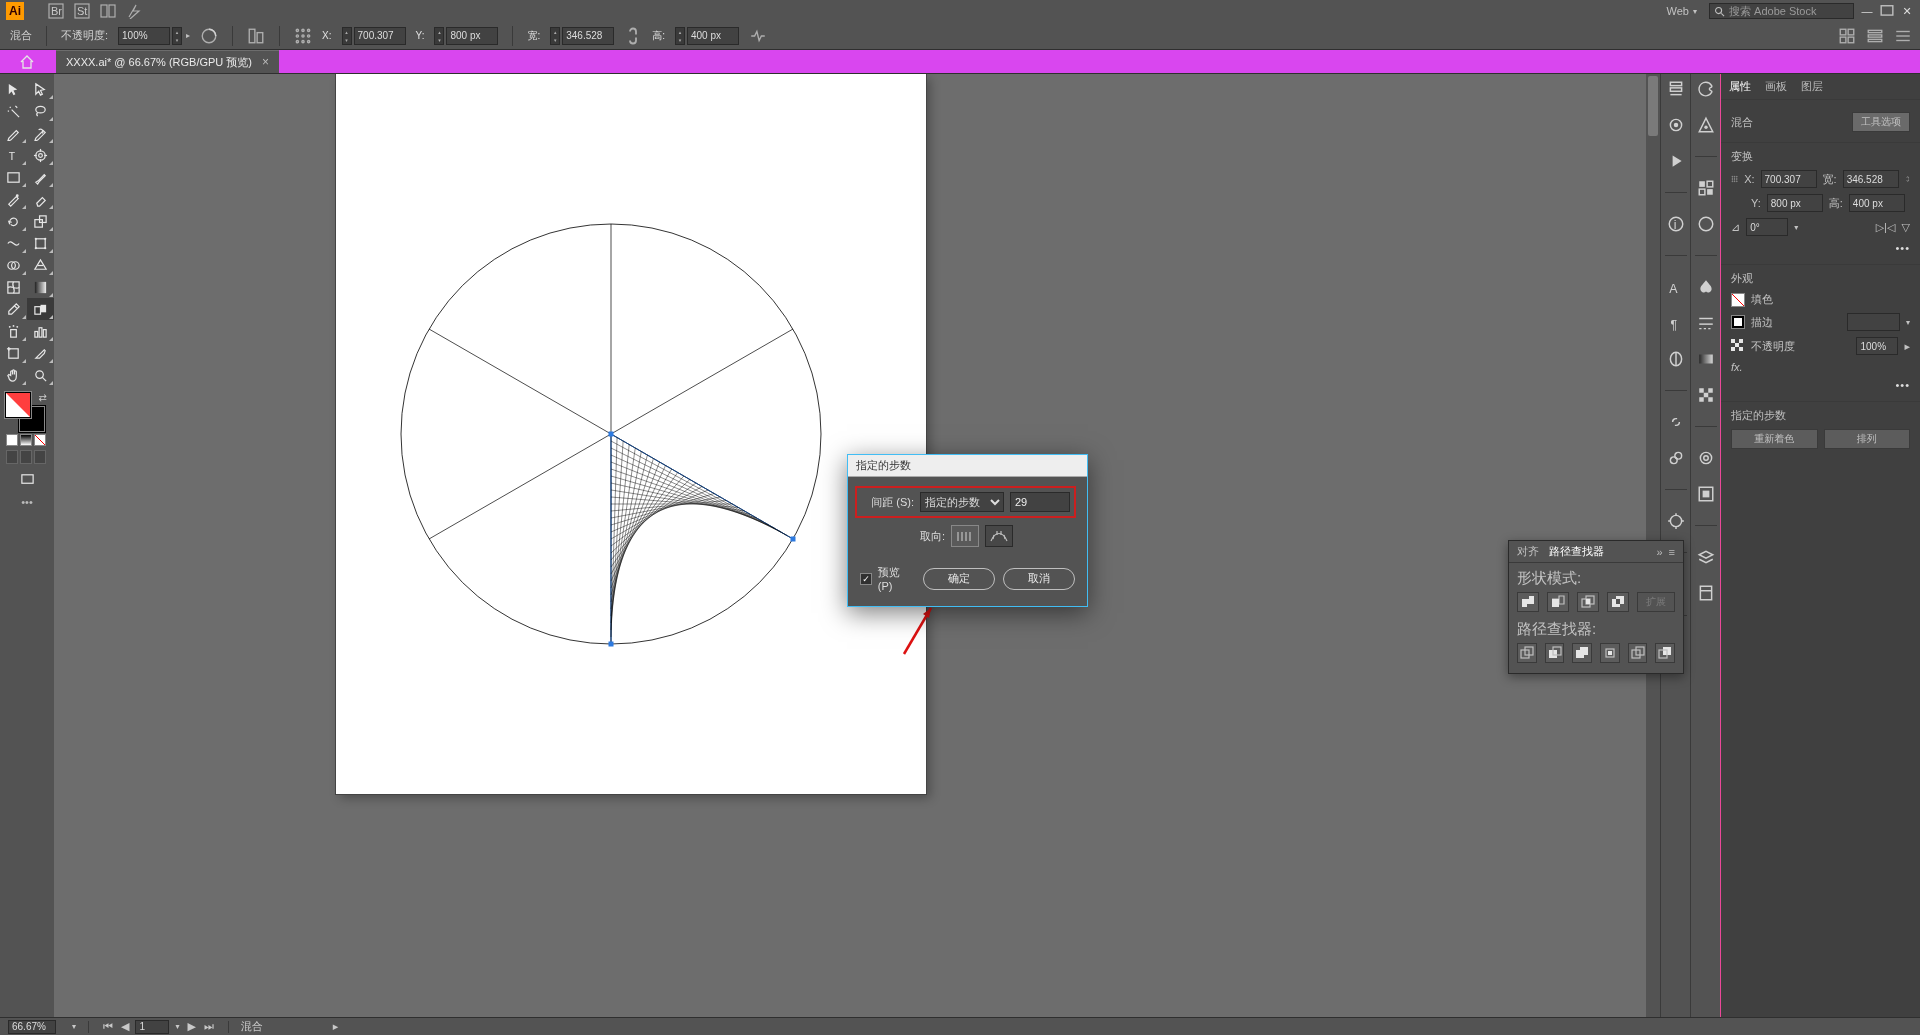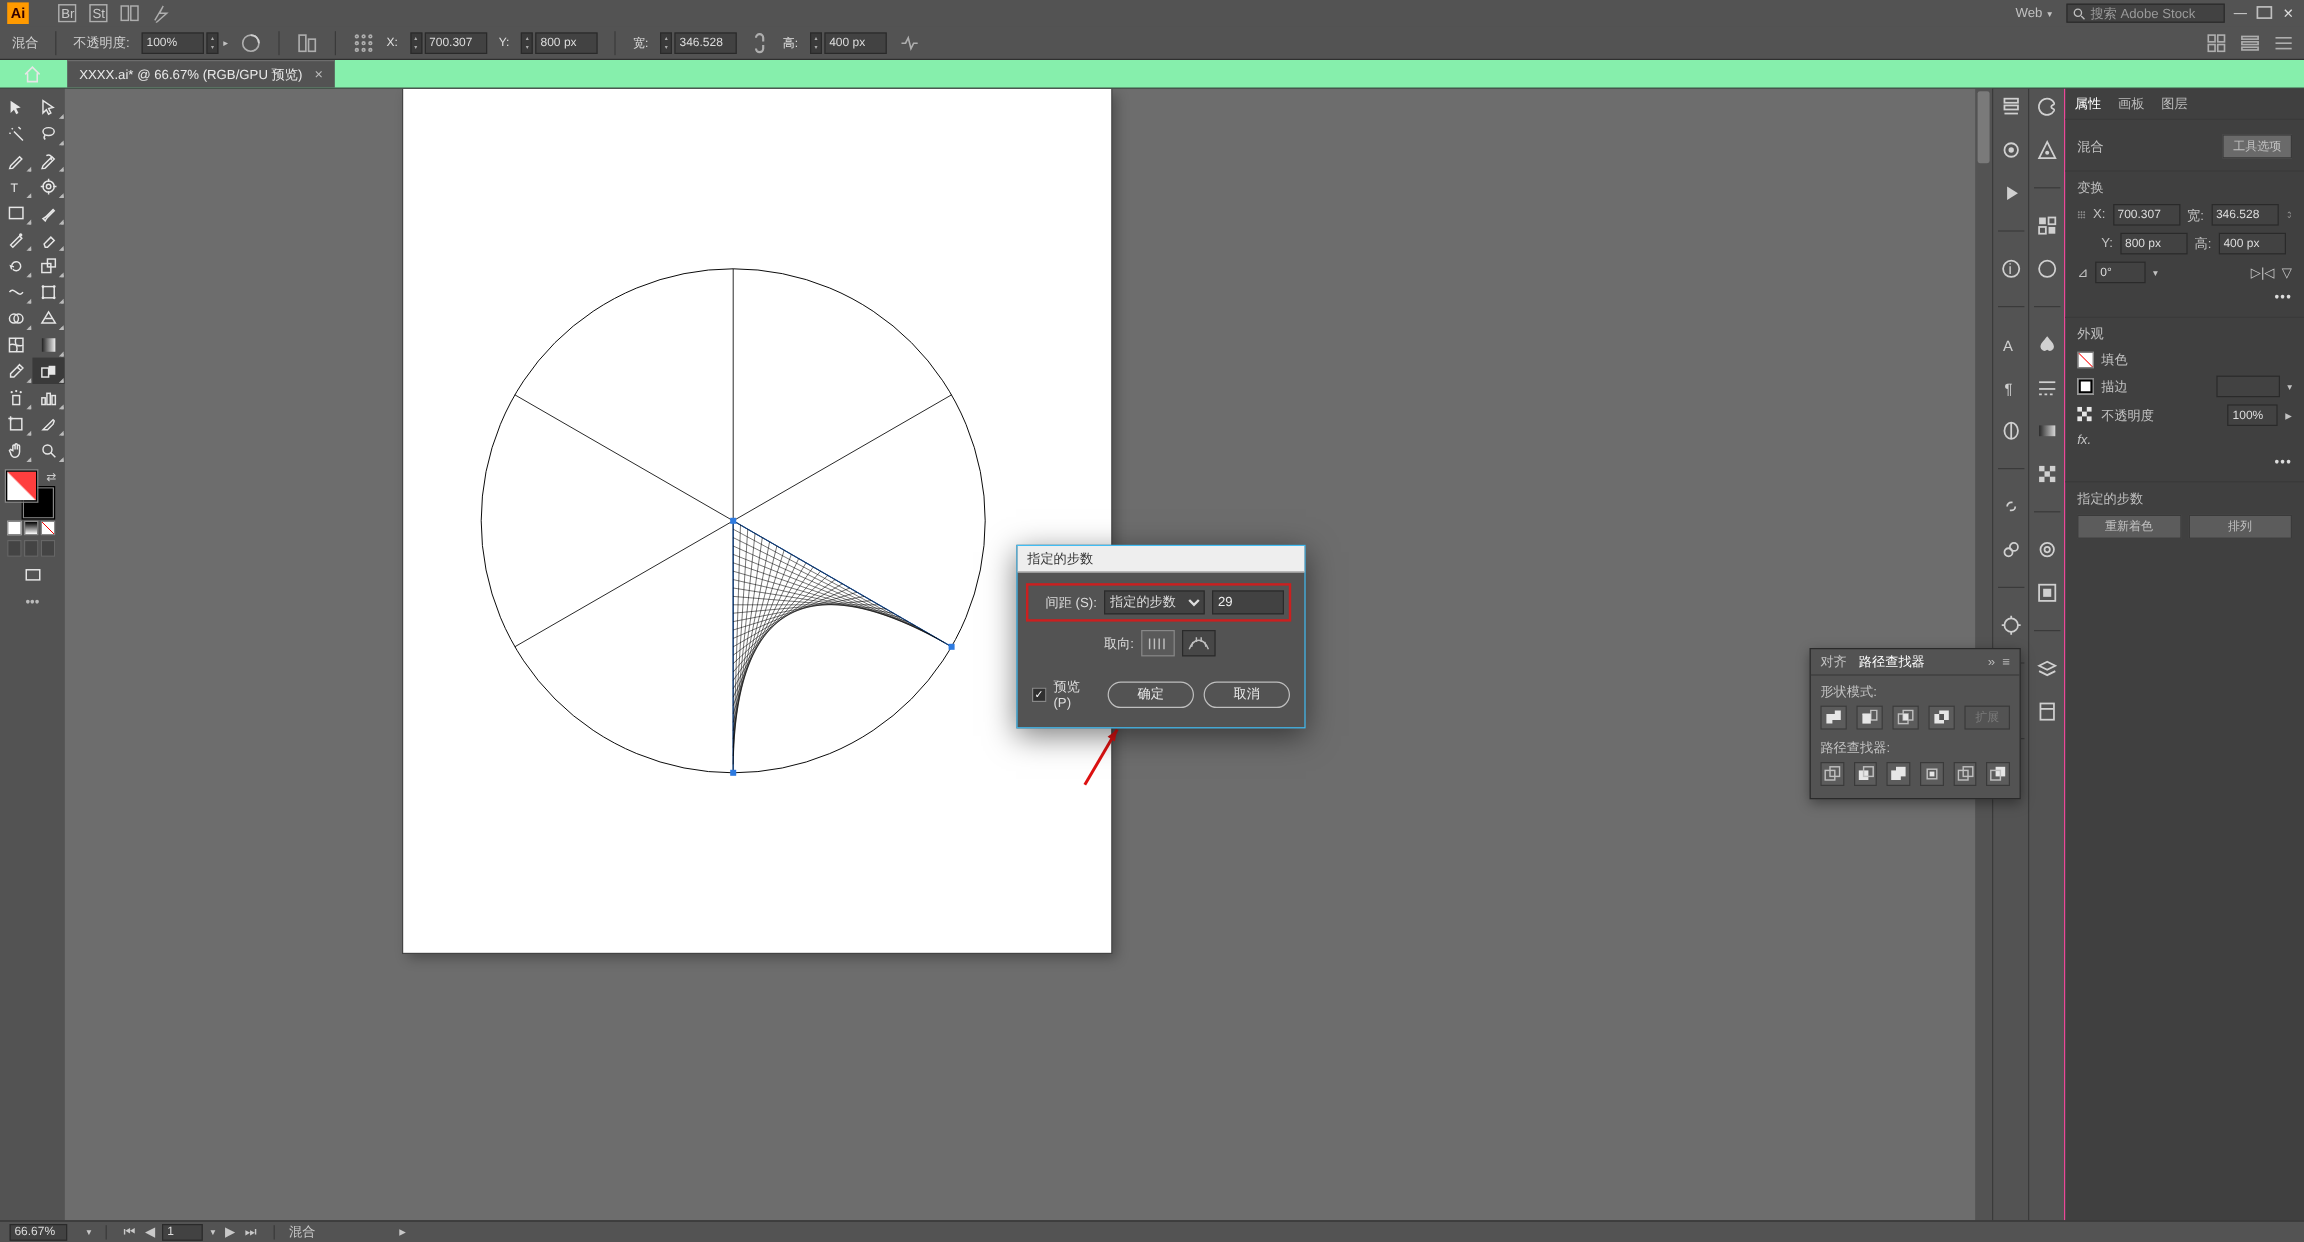--- a/index.html
+++ b/index.html
@@ -6,38 +6,38 @@
 body { width:1920px; height:1035px; background:#535353; overflow:hidden; color:#c2c2c2; position:relative; }
 
 
 .appbar { height:22px; background:#535353; display:flex; align-items:center; padding:0 6px; position:relative; }
 .appbar .logo { width:18px; height:18px; background:#ff9a00; color:#330000; display:flex; align-items:center; justify-content:center; font-weight:bold; font-size:12px; margin-right:10px; }
 .appbar .menu { display:flex; gap:2px; }
 .appbar .menu span { padding:2px 6px; cursor:default; }
 .appbar .menu-icons { display:flex; gap:10px; margin-left:14px; align-items:center; }
 .appbar .menu-icons .ic { width:16px; height:16px; display:flex; align-items:center; justify-content:center; opacity:.85; }
 .appbar .right { position:absolute; right:6px; display:flex; align-items:center; gap:6px; }
-.appbar .search { width:132px; height:16px; background:#424242; border:1px solid #2a2a2a; display:flex; align-items:center; padding:0 4px; color:#9a9a9a; font-size:10px; gap:4px; }
+.appbar .search { width:145px; height:16px; background:#424242; border:1px solid #2a2a2a; display:flex; align-items:center; padding:0 4px; color:#9a9a9a; font-size:10px; gap:4px; }
 .winbtn { width:14px; height:14px; display:flex; align-items:center; justify-content:center; color:#ddd; }
 .webdrop { display:flex; align-items:center; gap:4px; padding:2px 6px; }
 
 
 .ctrlbar { height:28px; background:#535353; border-bottom:1px solid #2f2f2f; display:flex; align-items:center; padding:0 10px; gap:10px; position:relative; }
 .ctrlbar .lbl { color:#d0d0d0; }
 .ctrlbar .grp { display:flex; align-items:center; gap:2px; }
 .ctrlbar input.num { width:52px; height:18px; background:#424242; border:1px solid #2a2a2a; color:#ddd; padding:0 3px; font-size:10px; }
 .ctrlbar .ic { width:18px; height:18px; display:flex; align-items:center; justify-content:center; opacity:.85; }
 .ctrlbar .xylabel { color:#e0e0e0; font-size:10px; }
 .ctrlbar .spin { width:10px; height:18px; background:#3a3a3a; border:1px solid #2a2a2a; display:flex; flex-direction:column; }
 .ctrlbar .spin div { flex:1; display:flex; align-items:center; justify-content:center; font-size:5px; color:#aaa; }
 .ctrlbar .sep { width:1px; height:20px; background:#3a3a3a; margin:0 4px; }
 .ctrlbar .rightcluster { position:absolute; right:8px; display:flex; gap:10px; }
 
 
-.tabrow { height:24px; background:#86efac; display:flex; align-items:stretch; padding-left:56px; border-bottom:1px solid #2f2f2f; }
+.tabrow { height:24px; background:#d946ef; display:flex; align-items:stretch; padding-left:56px; border-bottom:1px solid #2f2f2f; }
 .tabrow .homebtn { position:absolute; left:12px; width:30px; height:24px; display:flex; align-items:center; justify-content:center; }
 .tabrow .tab { background:#535353; color:#eaeaea; display:flex; align-items:center; padding:0 10px; gap:10px; font-size:11px; border-top:1px solid #6d6d6d; }
 .tabrow .tab .close { font-size:12px; color:#bbb; }
 
 
 .mainarea { position:absolute; top:74px; bottom:18px; left:0; right:0; display:flex; }
 
 
 .tools { width:54px; background:#535353; padding-top:4px; }
 .tools .dual { display:grid; grid-template-columns:1fr 1fr; }
@@ -79,21 +79,21 @@
 .propspanel .toolopt { background:#6a6a6a; border:1px solid #3a3a3a; padding:2px 8px; font-size:10px; margin-left:auto; }
 .propspanel .ellips { margin-left:auto; letter-spacing:1px; color:#ddd; }
 .propspanel .swsmall { width:14px; height:14px; border:1px solid #888; }
 
 
 .pf { position:absolute; right:236px; top:540px; width:176px; background:#535353; border:1px solid #2a2a2a; box-shadow:0 3px 10px rgba(0,0,0,.4); }
 .pf .tabs { height:22px; border-bottom:1px solid #3a3a3a; display:flex; align-items:center; padding:0 8px; gap:10px; font-size:10px; }
 .pf .tabs .active { color:#fff; }
 .pf .tabs .rt { margin-left:auto; display:flex; gap:6px; color:#bbb; }
 .pf .body { padding:6px 8px 10px; }
-.pf .lbl { font-size:11px; color:#c2c2c2; }
+.pf .lbl { font-size:15px; color:#c2c2c2; }
 .pf .iconrow { display:flex; gap:8px; margin-top:4px; }
 .pf .iconrow .ib { width:22px; height:20px; background:#5c5c5c; border:1px solid #3a3a3a; display:flex; align-items:center; justify-content:center; }
 .pf .iconrow .ib svg { width:14px; height:14px; }
 .pf .expand { width:38px; height:20px; border:1px solid #3a3a3a; display:flex; align-items:center; justify-content:center; font-size:10px; color:#7a7a7a; }
 
 
 .dialog { position:absolute; left:793px; top:380px; width:241px; background:#535353; border:1px solid #41bdf4; box-shadow:0 6px 24px rgba(0,0,0,.5); }
 .dialog .titlebar { height:22px; background:#eeeeee; color:#333; display:flex; align-items:center; padding:0 8px; font-size:11px; border-bottom:1px solid #aaa; }
 .dialog .body { padding:14px 12px 14px; }
 .dialog .row { display:flex; align-items:center; gap:6px; margin-bottom:12px; font-size:11px; color:#ddd; }

